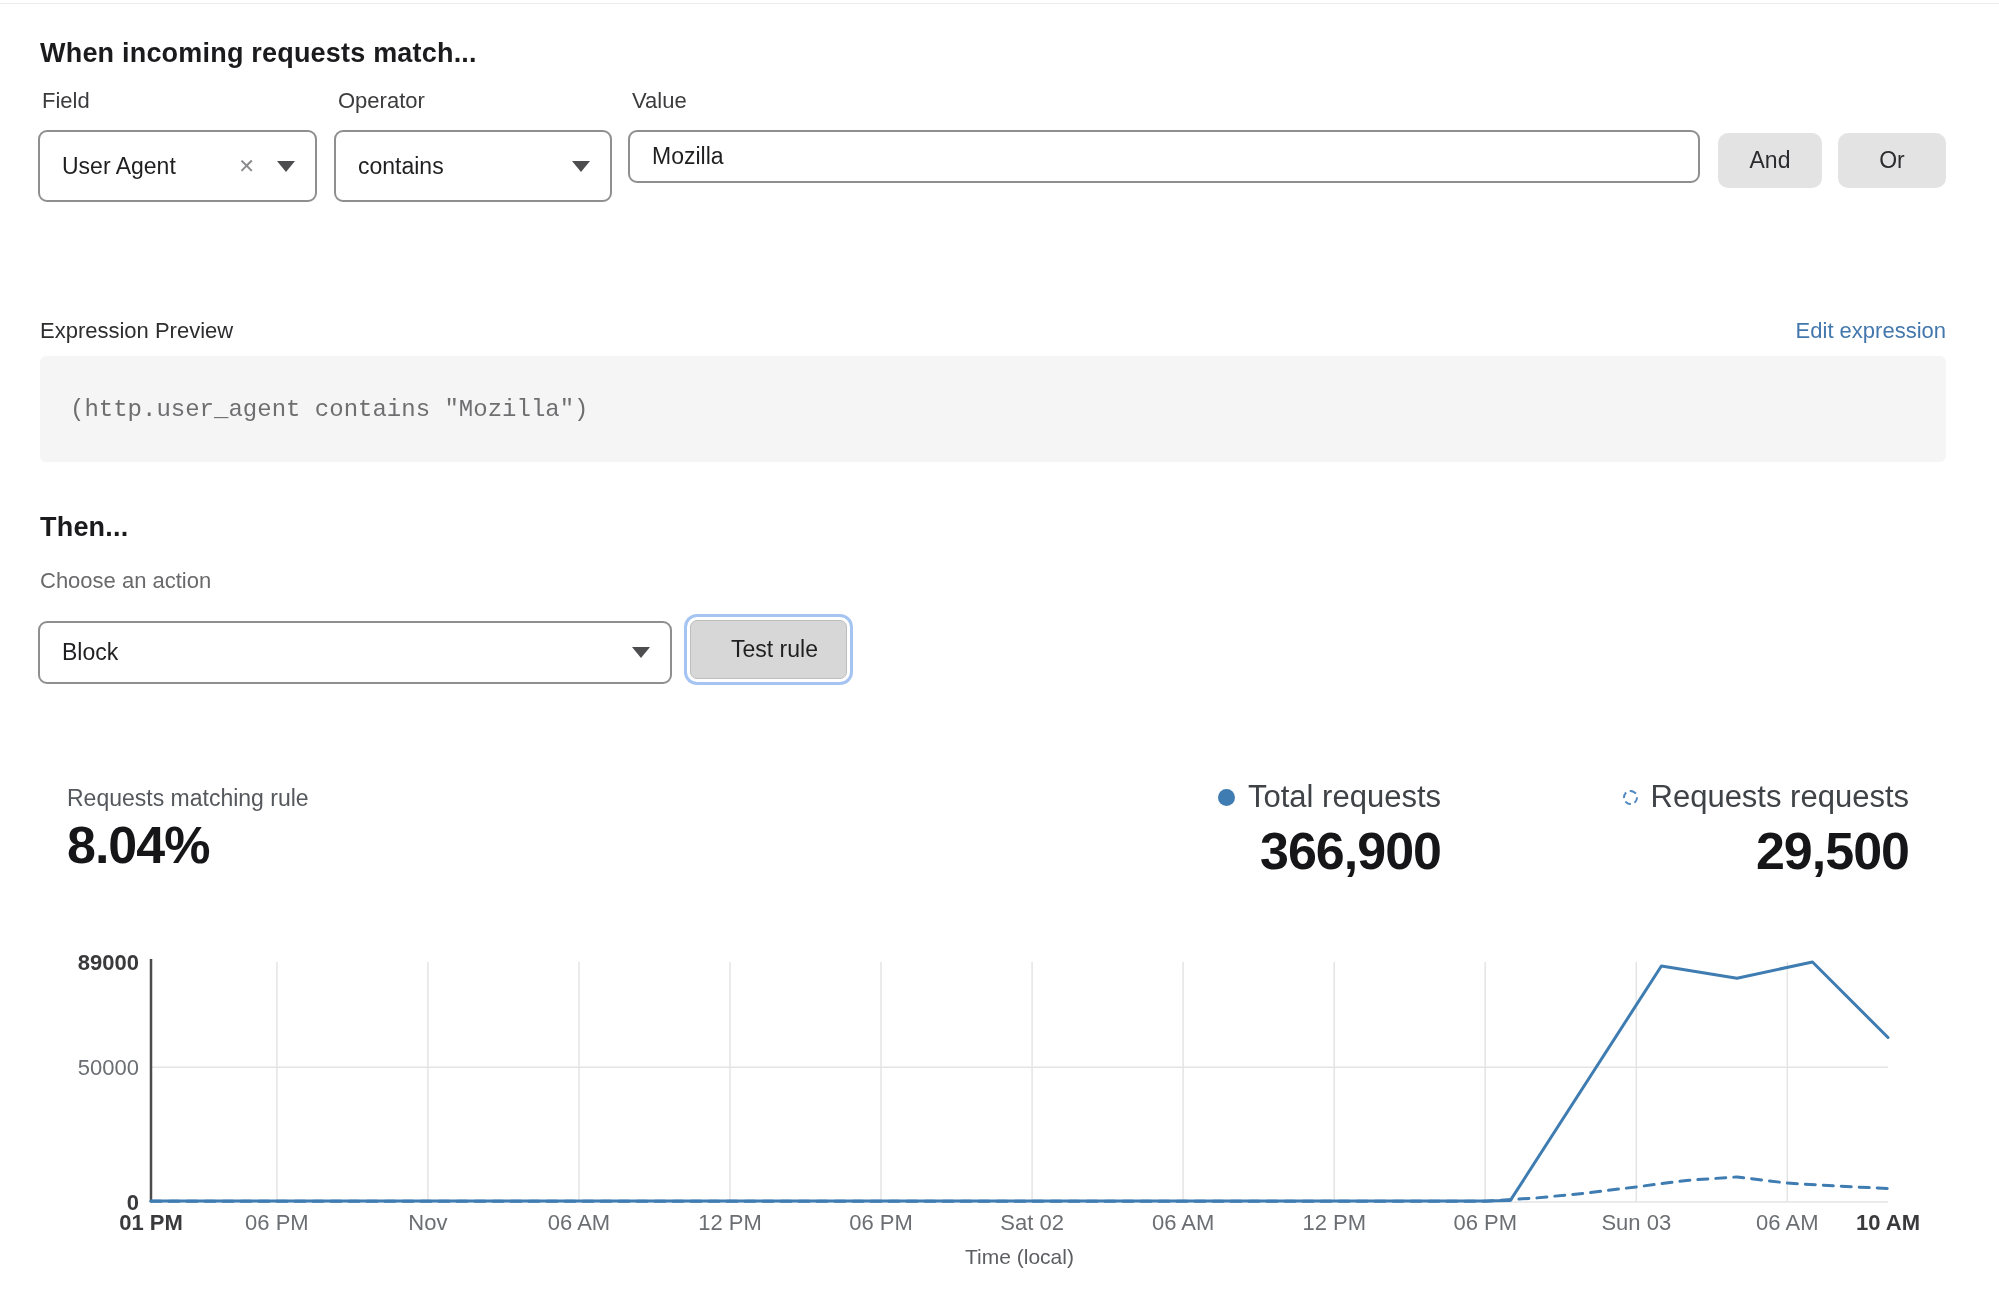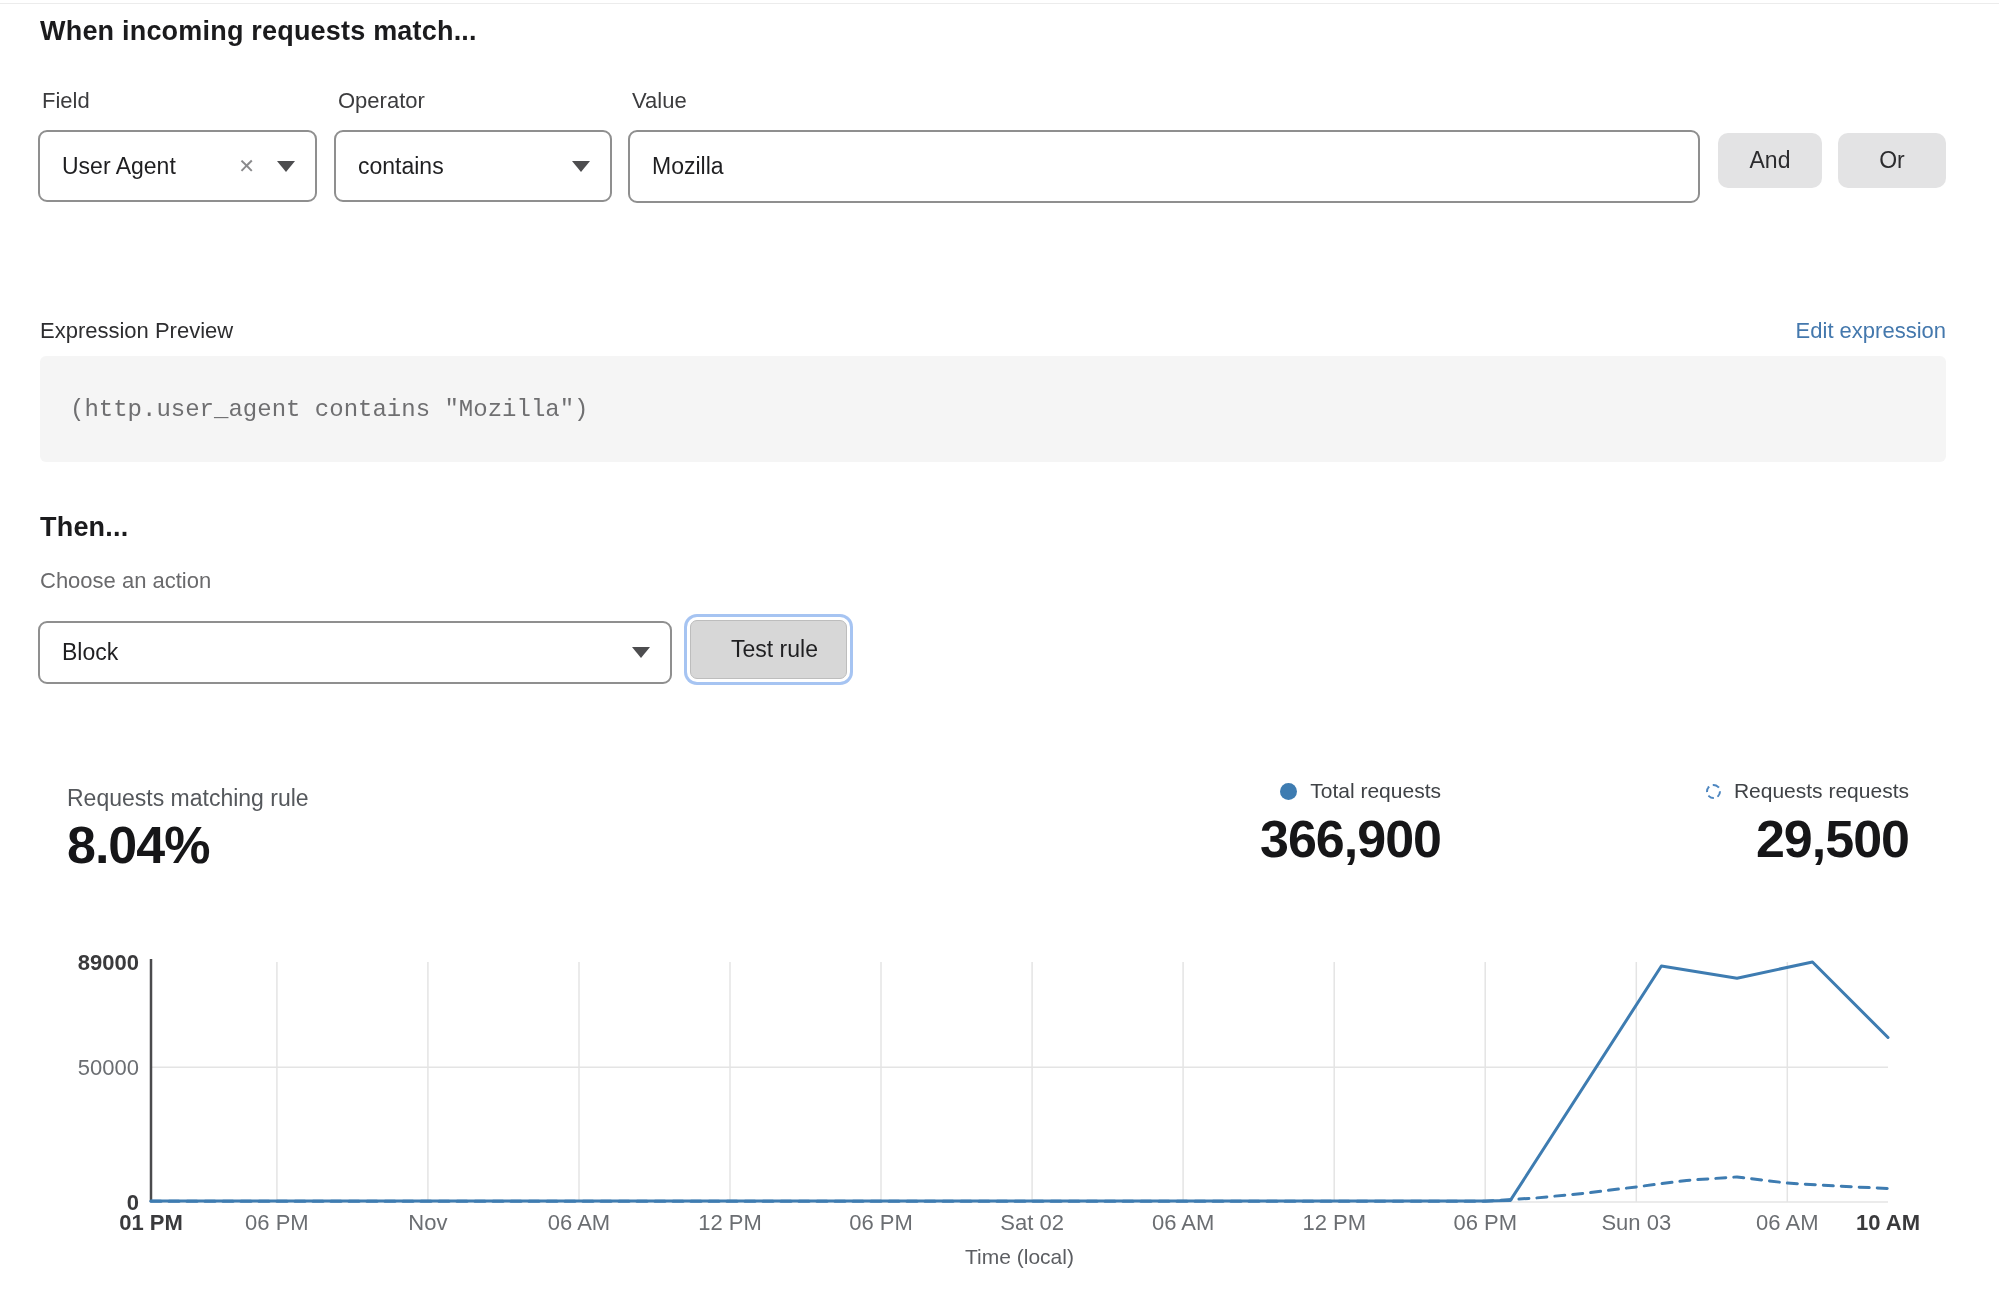--- a/index.html
+++ b/index.html
@@ -17,21 +17,21 @@
   .selectbox {
     height:72px; background:#fff; border:2px solid #8f8f8f; border-radius:9px;
     display:flex; align-items:center; padding:0 20px 0 22px; font-size:23px; color:#1f1f21;
     cursor:pointer;
   }
   .selectbox .grow { flex:1; }
   .x-icon { font-size:20px; color:#8a8a8c; margin-right:22px; cursor:pointer; }
   .caret { width:0; height:0; border-left:9px solid transparent; border-right:9px solid transparent;
            border-top:11px solid #4d4d4f; }
   input.textbox {
-    height:73px; width:100%; background:#fff; border:2px solid #8f8f8f; border-radius:9px;
+    height:53px; width:100%; background:#fff; border:2px solid #8f8f8f; border-radius:9px;
     padding:0 22px; font-size:23px; color:#1f1f21; font-family:"Liberation Sans", sans-serif; outline:none;
   }
   .pill-btn {
     height:55px; background:#e3e3e4; border:none; border-radius:10px;
     font-size:23px; color:#2c2c2e; font-family:"Liberation Sans", sans-serif; cursor:pointer;
   }
 
   .expr-label { font-size:22px; color:#2e2e30; }
   .edit-link { font-size:22px; color:#4478ad; cursor:pointer; }
   .code-box {
@@ -45,38 +45,38 @@
   .test-ring { border-radius:13px; background:#a6c4f2; padding:3px; display:inline-block; }
   .test-ring-inner { border-radius:10px; background:#ffffff; padding:3px; }
   .test-btn {
     width:157px; height:59px; background:#d7d7d7; border:1px solid #bdbdbd; border-radius:7px;
     font-size:23px; color:#1f1f21; font-family:"Liberation Sans", sans-serif; cursor:pointer;padding-left:12px;
   }
 
   .stat-label { font-size:23px; color:#55585c; }
   .stat-value { font-size:52px; font-weight:700; color:#161618; letter-spacing:-1px; }
   .legend-row { display:flex; align-items:center; justify-content:flex-end; gap:13px; }
-  .legend-label { font-size:21px; color:#3f4246;text-align:right; }
+  .legend-label { font-size:31px; color:#3f4246;text-align:right; }
   .dot { width:17px; height:17px; border-radius:50%; background:#3e7cb1; }
   .dashed-circle { width:15px; height:15px; border-radius:50%; border:2.5px dashed #4d86c0; background:transparent; }
   .num-right { text-align:right; margin-top:6px; }
 
   svg text { font-family:"Liberation Sans", sans-serif; }
   svg .tick { font-size:22px; fill:#6b6e72; }
   svg .tick.bold { font-weight:700; fill:#3a3a3c; }
   svg .axis-title { font-size:21px; fill:#5c5e62; }
   svg .grid { stroke:#e4e4e4; stroke-width:1.5; }
   svg .axis { stroke:#4b4b4d; stroke-width:2.5; }
 </style>
 </head>
 <body>
 
 <div class="hairline"></div>
 
-<div class="abs h1" style="left:40px; top:16px;">When incoming requests match...</div>
+<div class="abs h1" style="left:40px; top:38px;">When incoming requests match...</div>
 
 <div class="abs field-label" style="left:42px;  top:88px;">Field</div>
 <div class="abs field-label" style="left:338px; top:88px;">Operator</div>
 <div class="abs field-label" style="left:632px; top:88px;">Value</div>
 
 <div class="abs selectbox" style="left:38px; top:130px; width:279px;">
   <span class="grow">User Agent</span>
   <span class="x-icon">✕</span>
   <span class="caret"></span>
 </div>

